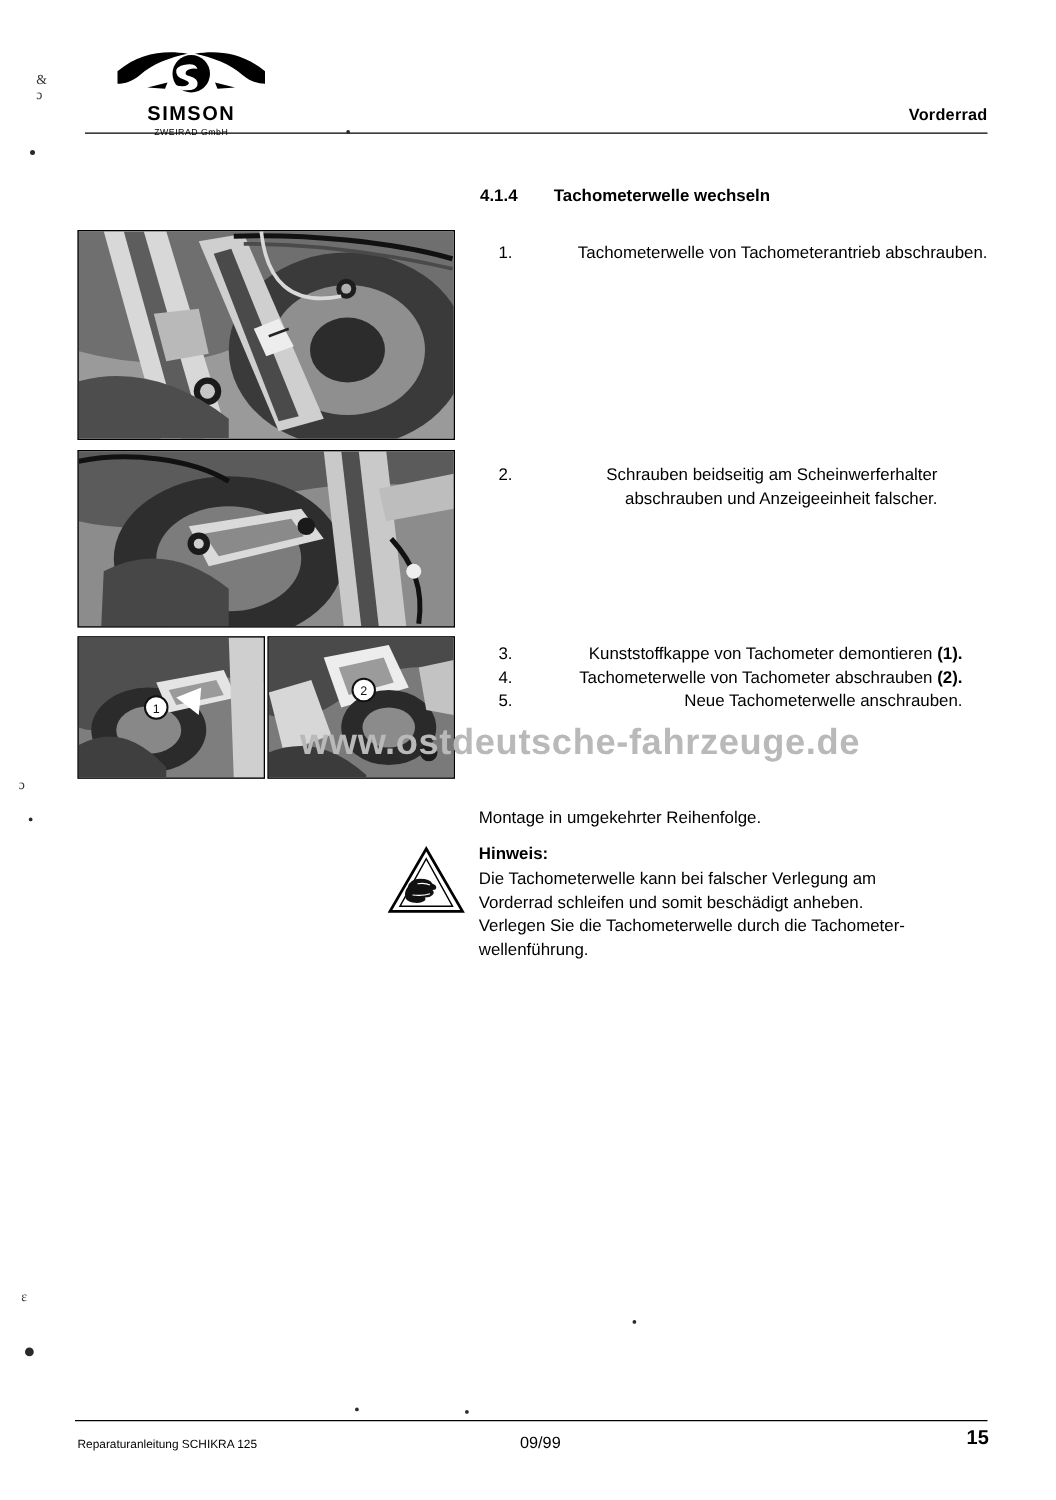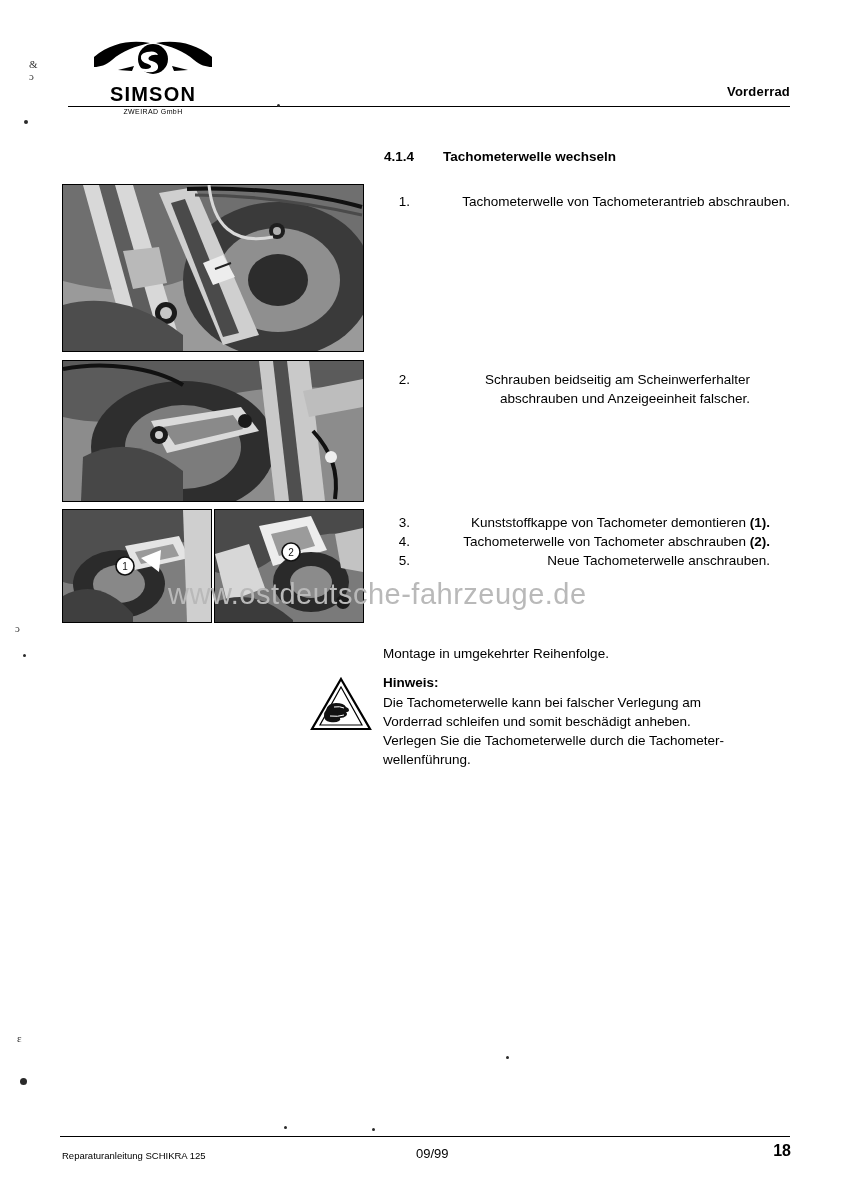--- a/index.html
+++ b/index.html
@@ -37,21 +37,21 @@
   }
   .logo-mark {
     width: 130px;
     height: 42px;
     position: relative;
   }
   .logo-mark svg { display: block; }
   .logo-word {
     font-family: "Liberation Sans", sans-serif;
     font-weight: bold;
-    font-size: 20px;
+    font-size: 16px;
     letter-spacing: 1.2px;
     margin-top: 1px;
   }
   .logo-sub {
     font-family: "Liberation Sans", sans-serif;
     font-size: 7px;
     letter-spacing: 0.4px;
     margin-top: 2px;
   }
   .header-rule {
@@ -159,25 +159,26 @@
     line-height: 19px;
   }
 
   
   .watermark {
     position: absolute;
     left: 168px;
     top: 578px;
     width: 520px;
     font-size: 29px;
-    font-weight: normal;
+    font-weight: bold;
     color: #b9b9b9;
     letter-spacing: 0.5px;
     white-space: nowrap;
     pointer-events: none;
+    text-align: right;
   }
 
   
   .footer-rule {
     position: absolute;
     left: 60px;
     top: 1136px;
     width: 730px;
     border-top: 1.4px solid #000;
   }
@@ -388,15 +389,15 @@
   <div class="speck-txt" style="left:17px; top:1032px;">ɛ</div>
   <div class="speck" style="left:20px; top:1078px; width:7px; height:7px;"></div>
   <div class="speck" style="left:284px; top:1126px; width:3px; height:3px;"></div>
   <div class="speck" style="left:372px; top:1128px; width:3px; height:3px;"></div>
   <div class="speck" style="left:506px; top:1056px; width:3px; height:3px;"></div>
   <div class="speck" style="left:277px; top:104px; width:3px; height:3px;"></div>
 
   <div class="footer-rule"></div>
   <div class="footer-left">Reparaturanleitung SCHIKRA 125</div>
   <div class="footer-center">09/99</div>
-  <div class="footer-right">18</div>
+  <div class="footer-right">15</div>
 
 </div>
 
 </body></html>

